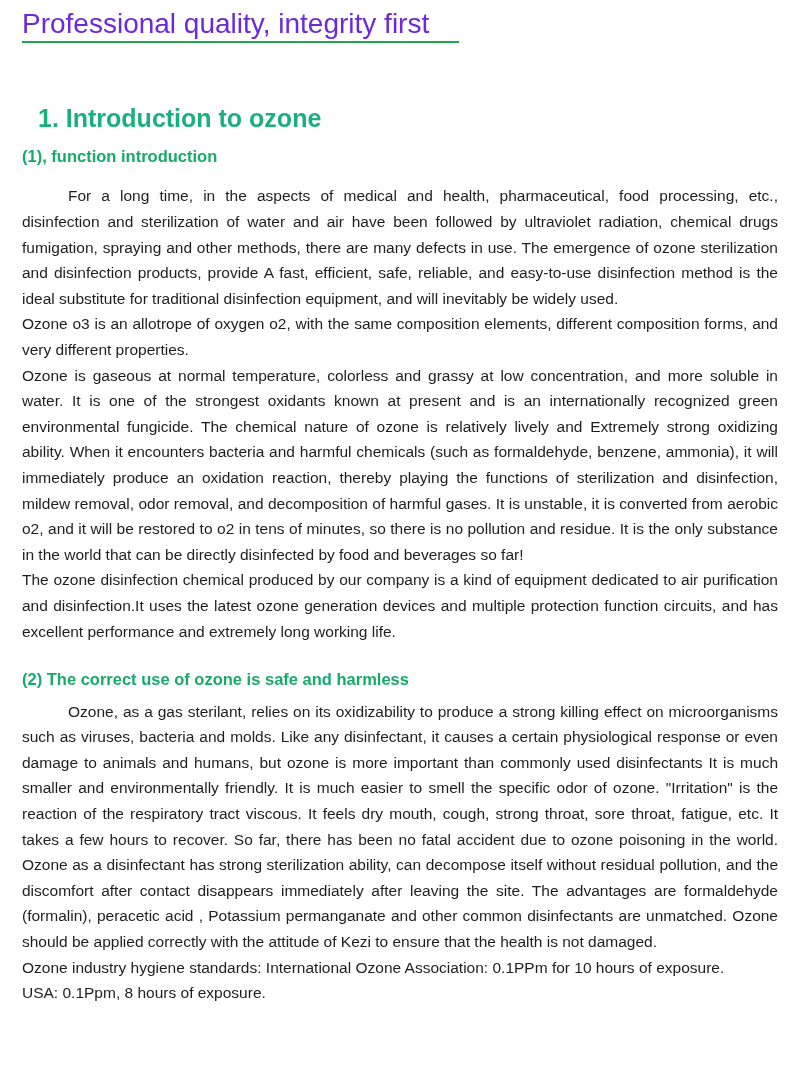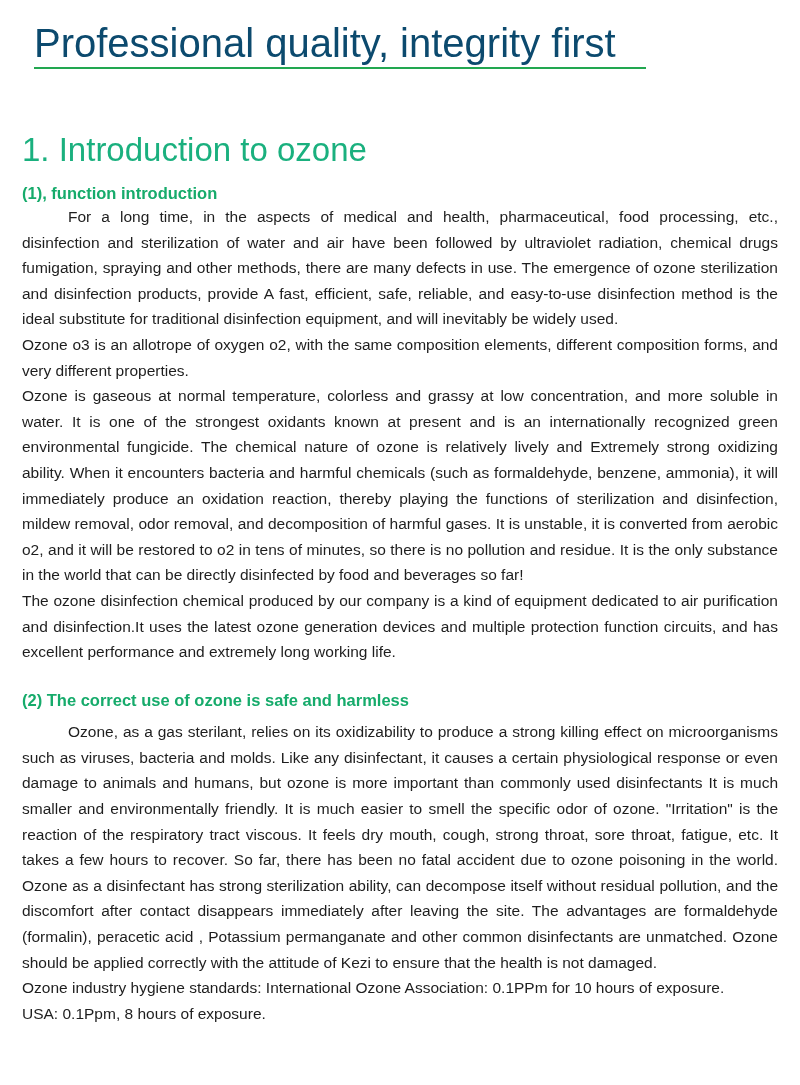--- a/index.html
+++ b/index.html
@@ -6,43 +6,43 @@
   body {
     width: 800px;
     height: 1085px;
     overflow: hidden;
     background: #ffffff;
     font-family: "Liberation Sans", sans-serif;
   }
   .doc { padding: 6px 22px 0 22px; }
 
   .doc-title {
-    margin: 12px;
-    font-size: 40px;
+    margin: 0;
+    font-size: 28px;
     font-weight: 400;
     line-height: 1.25;
-    color: #0c4a6e;
+    color: #6d28d9;
     white-space: nowrap;
   }
   .doc-title .title-underline {
     border-bottom: 2px solid #22a750;
     padding-right: 30px;
     padding-bottom: 2px;
   }
 
   .sec-heading {
-    margin: 62px 0 0 0;
-    font-size: 33px;
-    font-weight: 400;
+    margin: 62px 0 0 16px;
+    font-size: 25px;
+    font-weight: 700;
     line-height: 1.2;
     color: #1ab07e;
   }
 
   .sub-heading {
-    margin: 13px 0 0 0;
+    margin: 13px 0 16px 0;
     font-size: 16.5px;
     font-weight: 700;
     line-height: 1.3;
     color: #16ab6b;
   }
   .sub-heading.sub2 { margin: 25px 0 8px 0; }
 
   .para {
     margin: 0;
     font-size: 15.5px;

